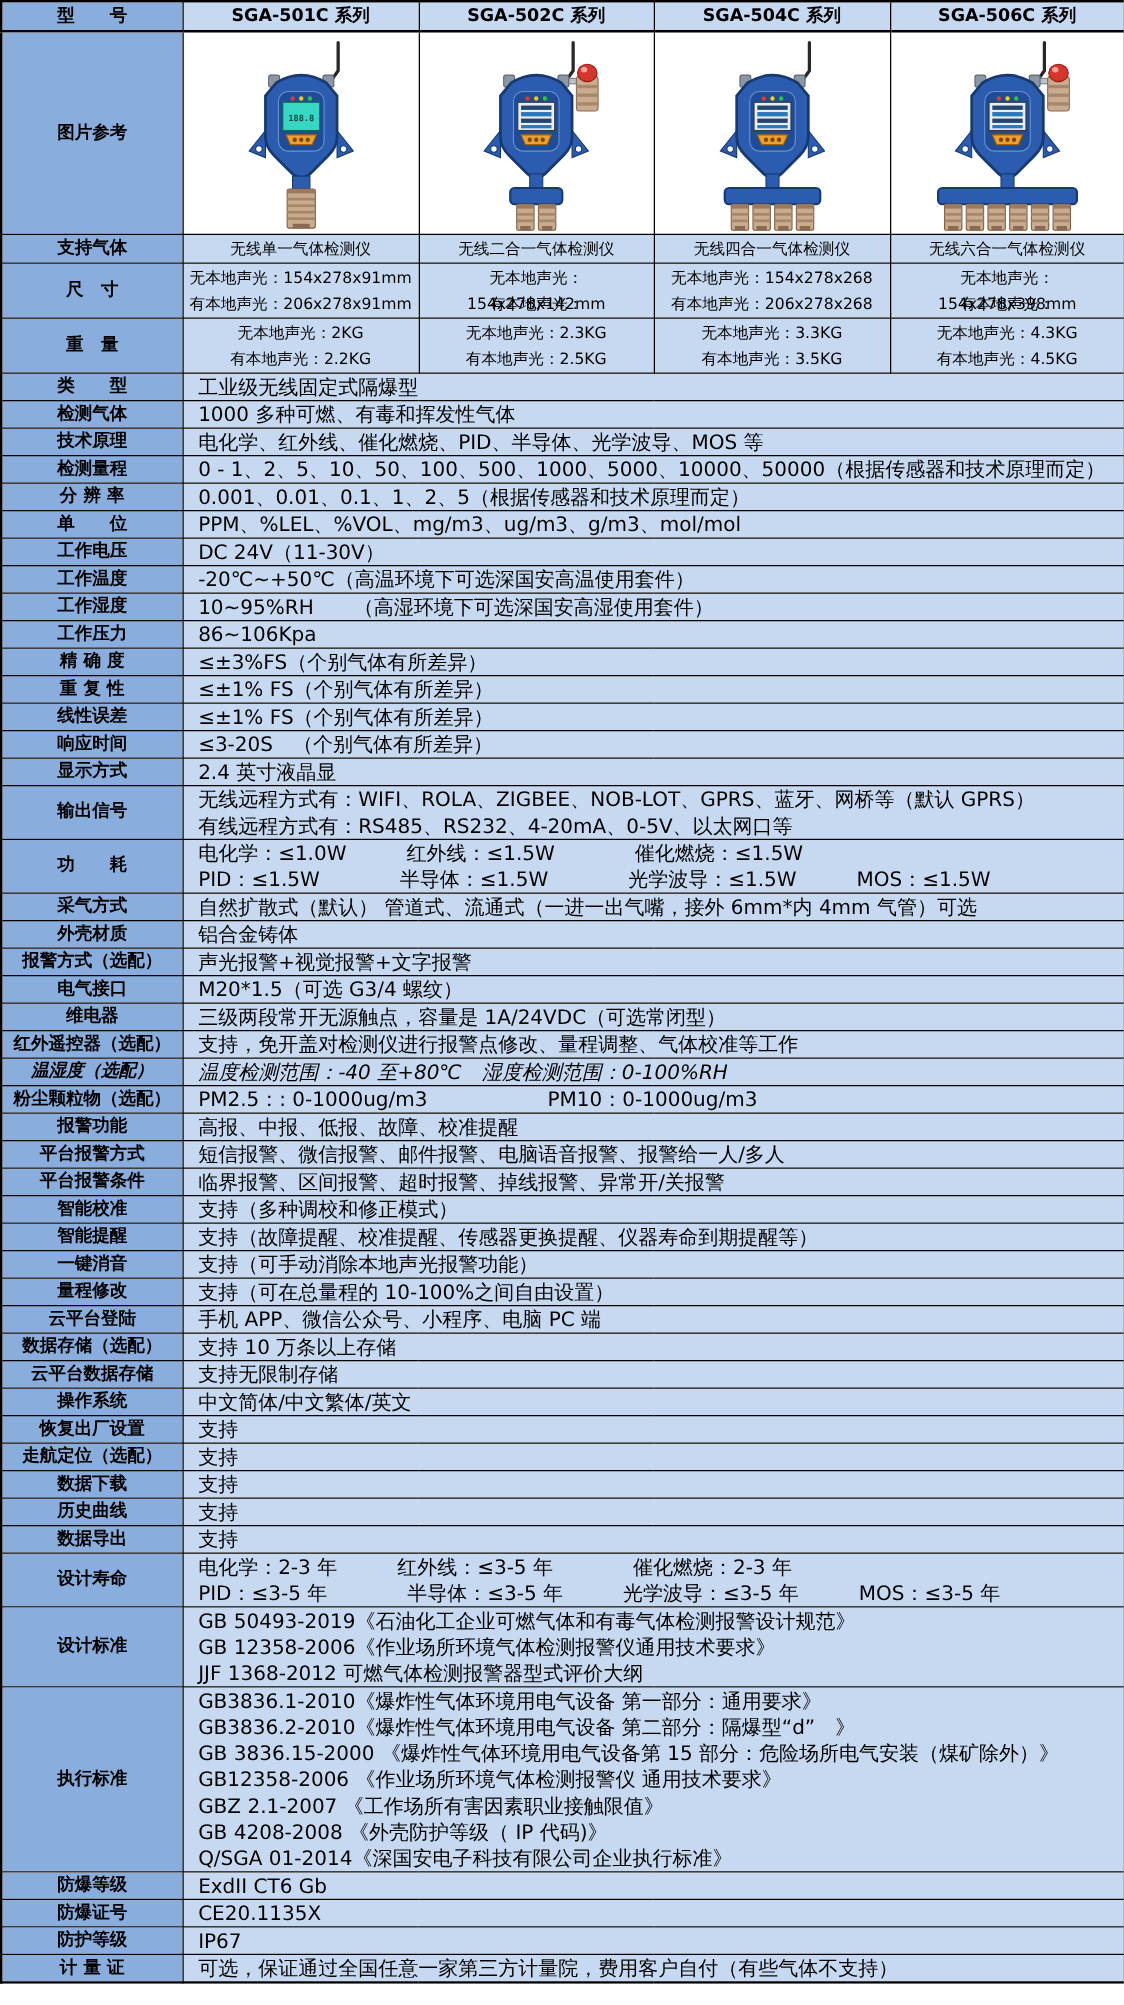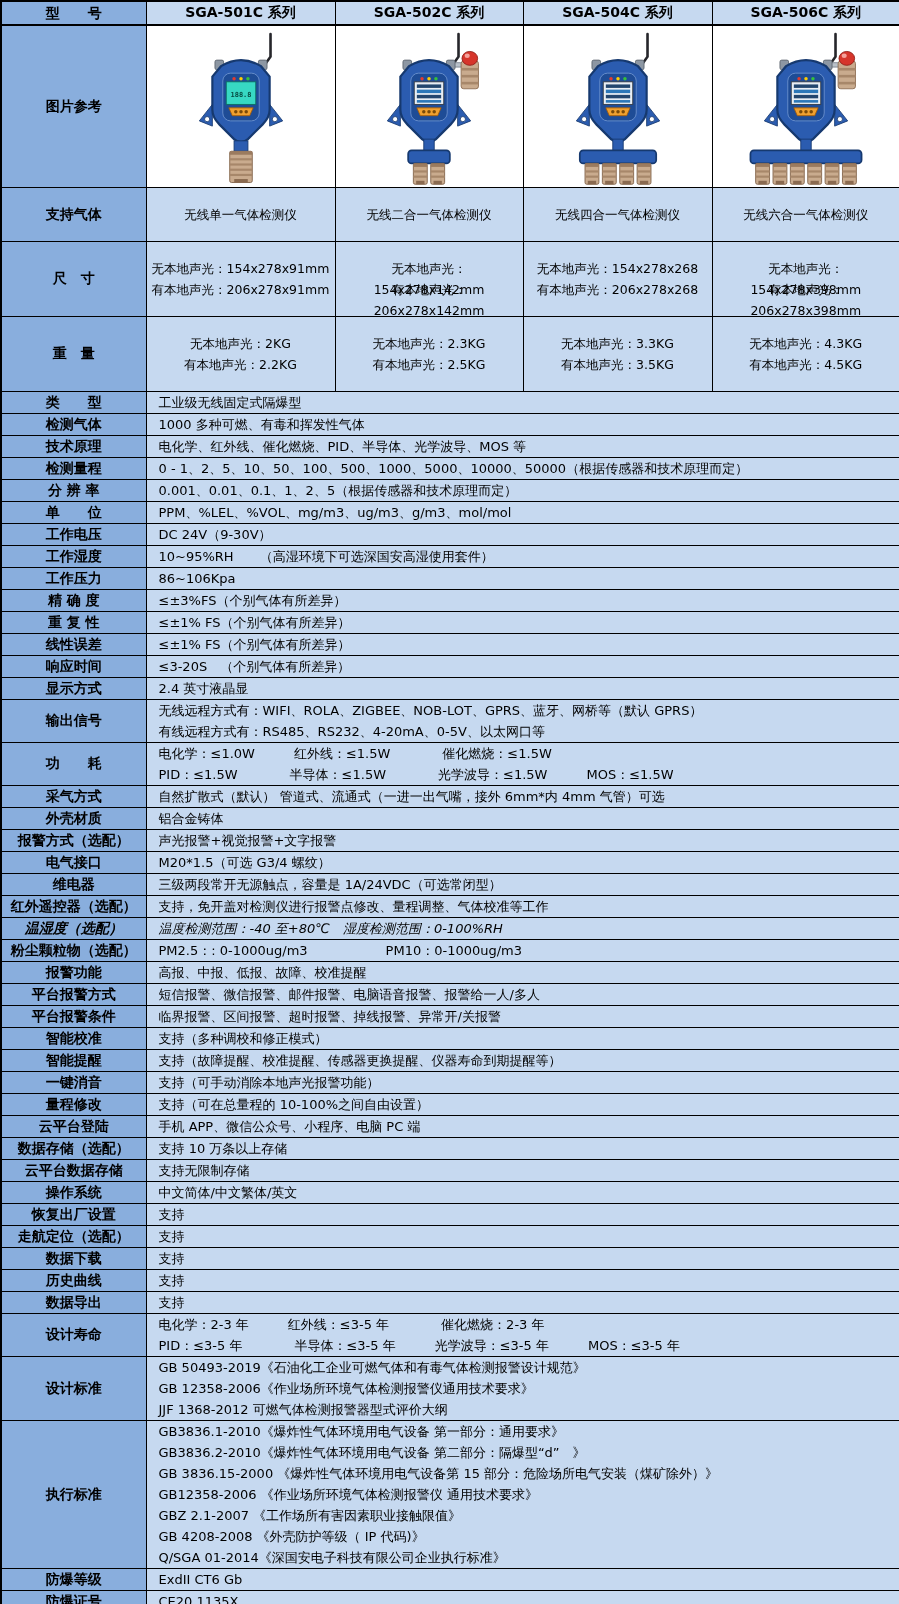--- a/index.html
+++ b/index.html
@@ -7,22 +7,22 @@
     --valbg:#c6d9f0;
     --border:#000000;
   }
   html,body{margin:0;padding:0;background:#fff;}
   body{width:899px;font-family:"DejaVu Sans","Liberation Sans",sans-serif;color:#000;}
   table{border-collapse:collapse;table-layout:fixed;width:899px;border:2px solid var(--border);}
   td,th{border:1px solid var(--border);padding:0;vertical-align:middle;overflow:hidden;}
   tr.hdr td,tr.hdr th{border-bottom:2px solid var(--border);}
   .lbl{background:var(--labelbg);font-weight:bold;text-align:center;font-size:14px;line-height:17px;padding:0 2px;}
   .mdl{background:var(--valbg);font-weight:bold;text-align:center;font-size:14px;}
-  .val{background:var(--valbg);font-size:13px;text-align:left;padding:0 6px 0 12px;white-space:pre-wrap;line-height:21px;}
-  .cmp{background:var(--valbg);font-size:12.5px;text-align:center;padding:16px 2px;white-space:pre-wrap;line-height:21px;}
+  .val{background:var(--valbg);font-size:16px;text-align:left;padding:0 6px 0 12px;white-space:pre-wrap;line-height:21px;}
+  .cmp{background:var(--valbg);font-size:12.5px;text-align:center;padding:0 2px;white-space:pre-wrap;line-height:21px;}
   .imgcell{background:#ffffff;text-align:center;vertical-align:middle;}
   .imgcell svg{display:block;margin:2px auto 0 auto;}
   .line{line-height:21px;height:21px;}
 </style>
 </head>
 <body>
 
 <table>
   <colgroup>
     <col style="width:145px">
@@ -271,21 +271,25 @@
       <tr style="height: 21px;">
         <td class="lbl">分 辨 率</td>
         <td class="val" colspan="4"><div class="line">0.001、0.01、0.1、1、2、5（根据传感器和技术原理而定）</div></td>
       </tr>
       <tr style="height: 21px;">
         <td class="lbl">单　　位</td>
         <td class="val" colspan="4"><div class="line">PPM、%LEL、%VOL、mg/m3、ug/m3、g/m3、mol/mol</div></td>
       </tr>
       <tr style="height: 21px;">
         <td class="lbl">工作电压</td>
-        <td class="val" colspan="4"><div class="line">DC 24V（9-30V）</div></td>
+        <td class="val" colspan="4"><div class="line">DC 24V（11-30V）</div></td>
+      </tr>
+      <tr style="height: 21px;">
+        <td class="lbl">工作温度</td>
+        <td class="val" colspan="4"><div class="line">-20℃~+50℃（高温环境下可选深国安高温使用套件）</div></td>
       </tr>
       <tr style="height: 21px;">
         <td class="lbl">工作湿度</td>
         <td class="val" colspan="4"><div class="line">10~95%RH　　（高湿环境下可选深国安高湿使用套件）</div></td>
       </tr>
       <tr style="height: 21px;">
         <td class="lbl">工作压力</td>
         <td class="val" colspan="4"><div class="line">86~106Kpa</div></td>
       </tr>
       <tr style="height: 21px;">

